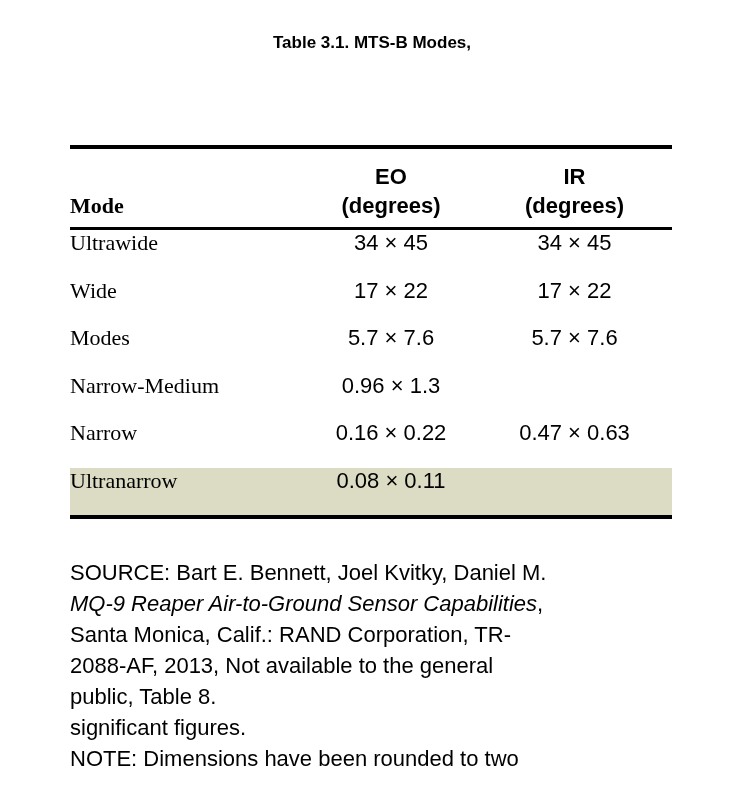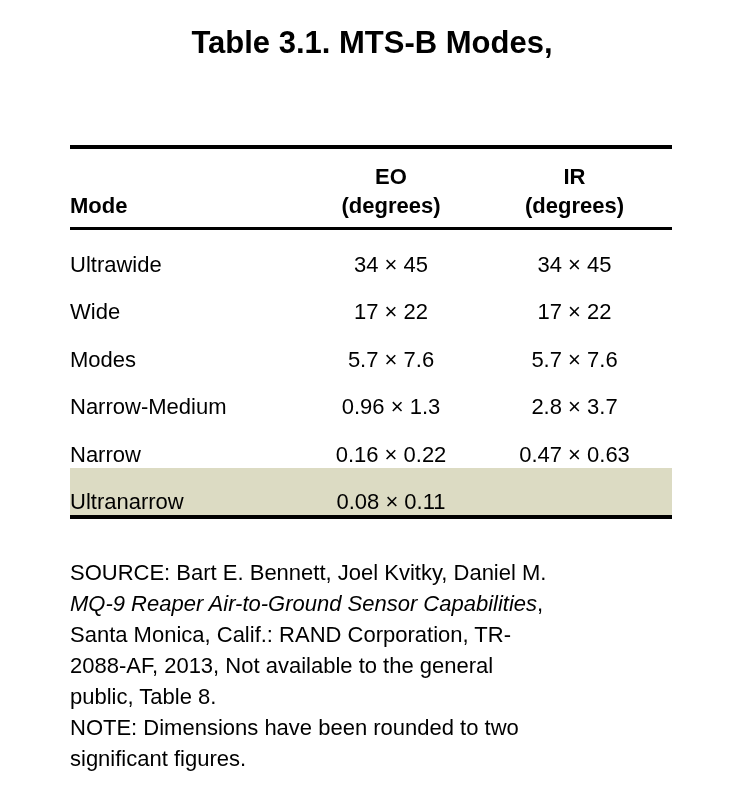--- a/index.html
+++ b/index.html
@@ -15,21 +15,21 @@
     color: #000000;
     overflow: hidden;
   }
   .page-title {
     position: absolute;
     top: 22px;
     left: 0;
     width: 744px;
     text-align: center;
     font-weight: bold;
-    font-size: 31px;
+    font-size: 17px;
     line-height: 42px;
   }
   .table-wrap {
     position: absolute;
     left: 70px;
     top: 145px;
     width: 602px;
   }
   .rule {
     background: #000000;
@@ -41,27 +41,27 @@
   .header-row {
     display: flex;
     height: 78px;
     align-items: flex-end;
     box-sizing: border-box;
     padding-bottom: 7px;
     font-weight: bold;
     font-size: 22px;
     line-height: 29px;
   }
-  .col-mode { width: 235px; text-align: left; }
+  .col-mode { width: 235px; text-align: left; font-family: Liberation Serif, serif; }
   .col-eo   { width: 172px; text-align: center; }
   .col-ir   { width: 195px; text-align: center; }
   .data-row {
     display: flex;
     height: 47.5px;
-    align-items: flex-end;
+    align-items: flex-start;
     font-size: 22px;
   }
   .data-row.highlight {
     background: var(--highlight-color, #dcdbc3);
   }
   .notes {
     position: absolute;
     left: 70px;
     top: 557px;
     width: 625px;
@@ -106,36 +106,35 @@
     <div class="col-ir">17 × 22</div>
   </div>
   <div class="data-row">
     <div class="col-mode">Modes</div>
     <div class="col-eo">5.7 × 7.6</div>
     <div class="col-ir">5.7 × 7.6</div>
   </div>
   <div class="data-row">
     <div class="col-mode">Narrow-Medium</div>
     <div class="col-eo">0.96 × 1.3</div>
-    <div class="col-ir">2.8 × 3.7</div>
   </div>
   <div class="data-row">
     <div class="col-mode">Narrow</div>
     <div class="col-eo">0.16 × 0.22</div>
     <div class="col-ir">0.47 × 0.63</div>
   </div>
   <div class="data-row highlight">
     <div class="col-mode">Ultranarrow</div>
     <div class="col-eo">0.08 × 0.11</div>
   </div>
 
   <div class="rule rule-bottom"></div>
 </div>
 
 <div class="notes">
     <div class="note-line"><span>SOURCE: Bart E. Bennett, Joel Kvitky, Daniel M.</span></div>
     <div class="note-line"><span class="it">MQ-9 Reaper Air-to-Ground Sensor Capabilities</span><span>,</span></div>
     <div class="note-line"><span>Santa Monica, Calif.: RAND Corporation, TR-</span></div>
     <div class="note-line"><span>2088-AF, 2013, Not available to the general</span></div>
     <div class="note-line"><span>public, Table 8.</span></div>
+    <div class="note-line"><span>significant figures.</span></div>
     <div class="note-line"><span>NOTE: Dimensions have been rounded to two</span></div>
-    <div class="note-line"><span>significant figures.</span></div>
   </div>
 
 </body></html>

